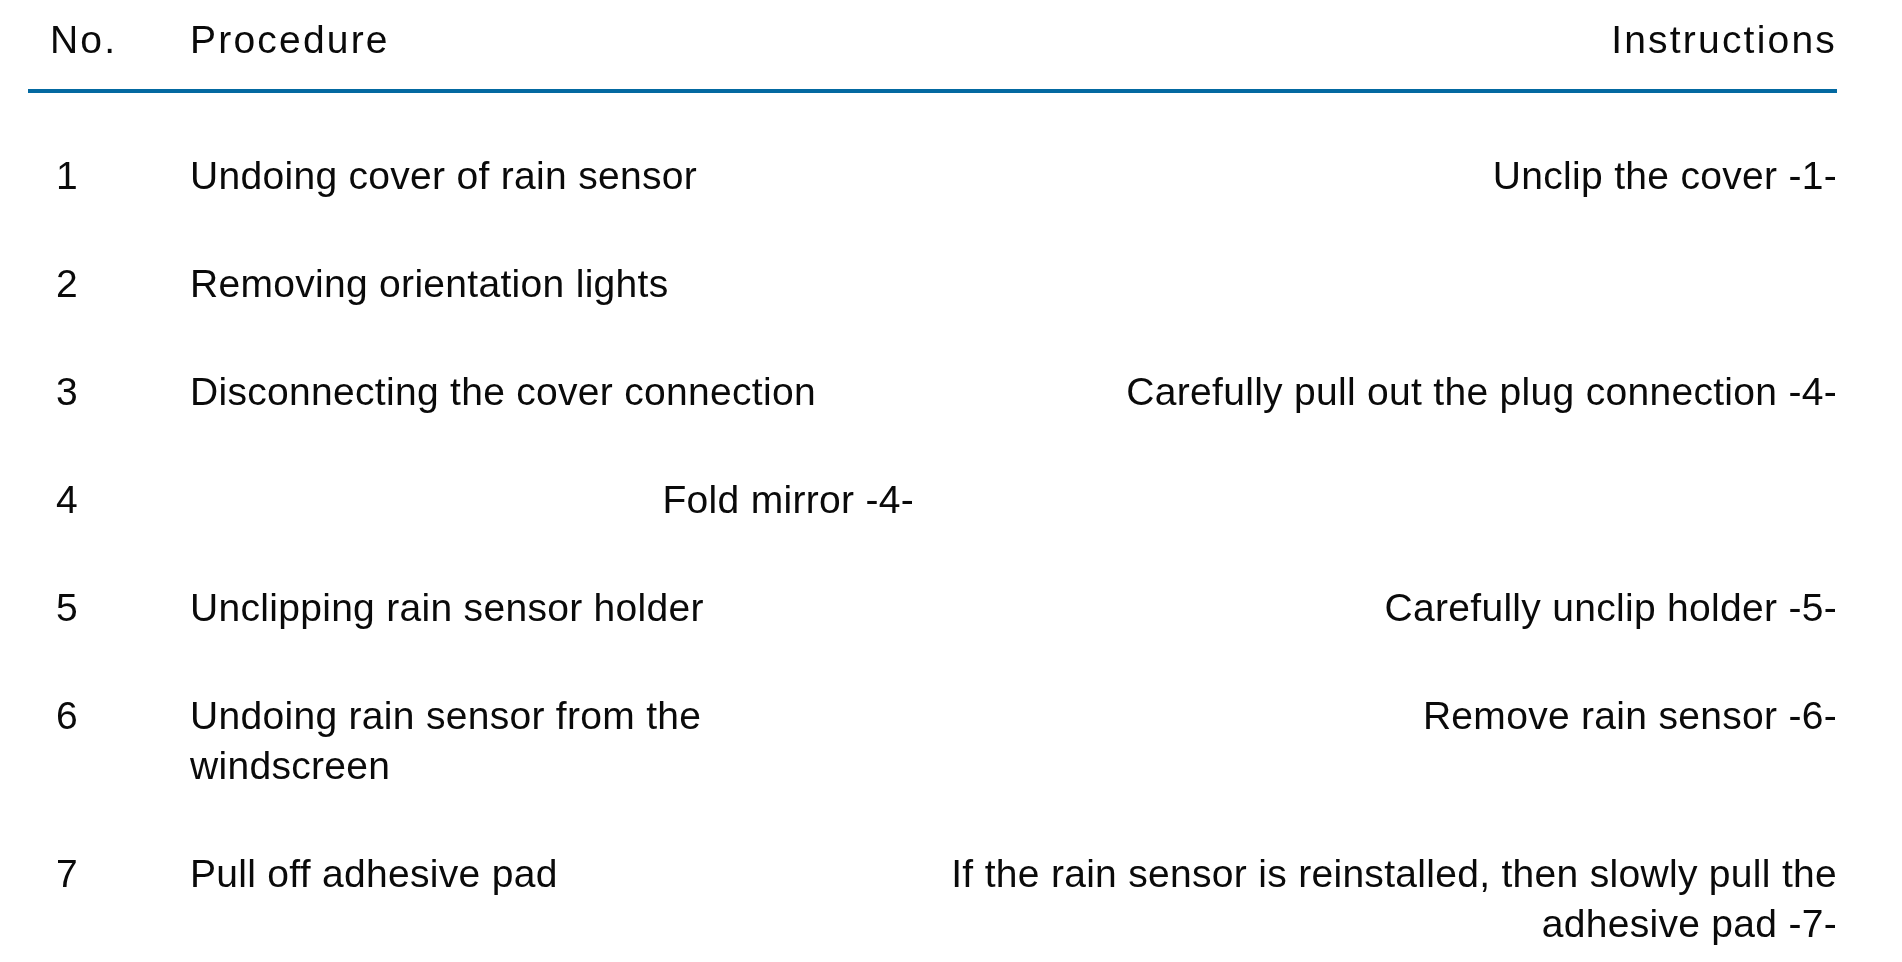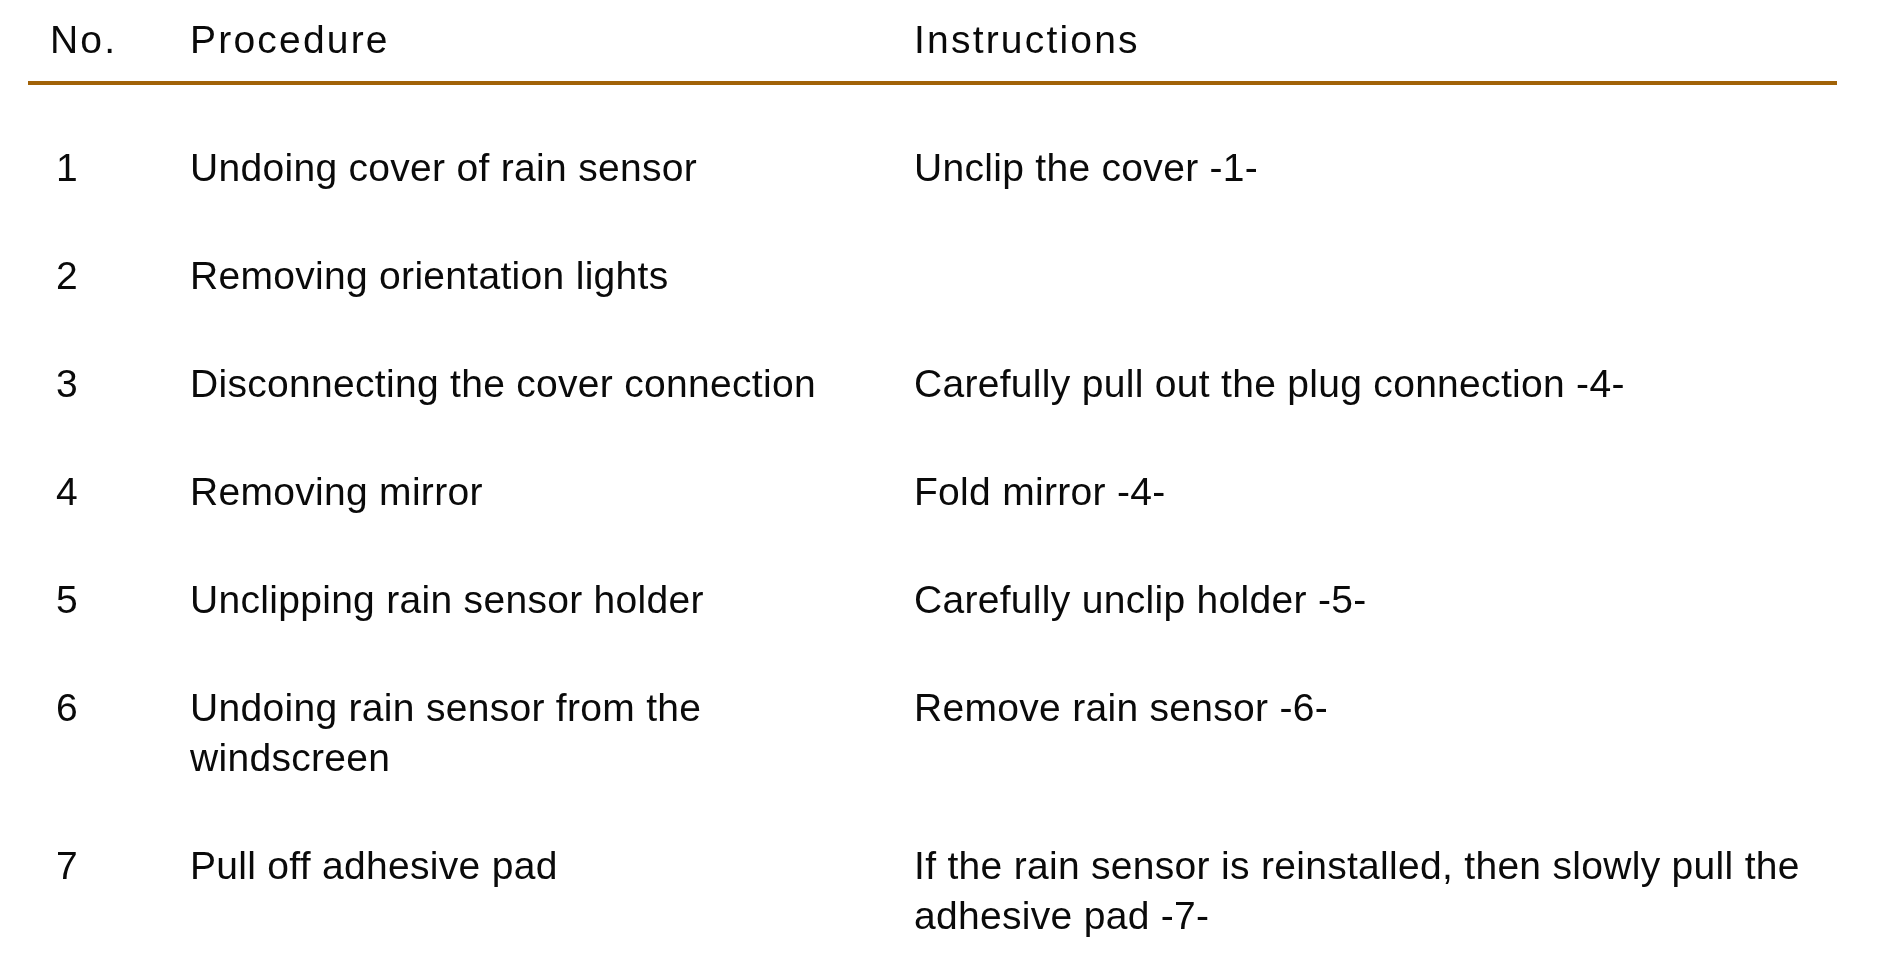--- a/index.html
+++ b/index.html
@@ -20,39 +20,39 @@
   .doc-table {
     position: absolute;
     left: 28px;
     top: 0;
     width: 1809px;
   }
   .t-head {
     display: grid;
     grid-template-columns: 162px 724px 1fr;
     padding-top: 15px;
-    padding-bottom: 16px;
-    border-bottom: 4px solid #a16207;
+    padding-bottom: 24px;
+    border-bottom: 4px solid #0369a1;
     letter-spacing: 2.2px;
   }
   .t-head .cell {
     line-height: 50px;
     white-space: nowrap;
   }
   .t-head .c-no { padding-left: 22px; }
   .t-row {
     display: grid;
     grid-template-columns: 162px 724px 1fr;
     margin-top: 58px;
   }
   .t-row:first-of-type { margin-top: 24px; }
   .t-row .cell { line-height: 50px; }
   .c-num { padding-left: 28px; }
   .c-proc { max-width: 650px; }
-  .c-instr { max-width: 930px; }
+  .c-instr { max-width: 930px; text-align: right; }
 </style>
 </head>
 <body>
 
 <div class="doc-table">
 
   <div class="t-head">
     <div class="cell c-no">No.</div>
     <div class="cell c-proc">Procedure</div>
     <div class="cell c-instr">Instructions</div>
@@ -70,21 +70,20 @@
   </div>
 
   <div class="t-row">
     <div class="cell c-num">3</div>
     <div class="cell c-proc">Disconnecting the cover connection</div>
     <div class="cell c-instr">Carefully pull out the plug connection -4-</div>
   </div>
 
   <div class="t-row">
     <div class="cell c-num">4</div>
-    <div class="cell c-proc">Removing mirror</div>
     <div class="cell c-instr">Fold mirror -4-</div>
   </div>
 
   <div class="t-row">
     <div class="cell c-num">5</div>
     <div class="cell c-proc">Unclipping rain sensor holder</div>
     <div class="cell c-instr">Carefully unclip holder -5-</div>
   </div>
 
   <div class="t-row">

